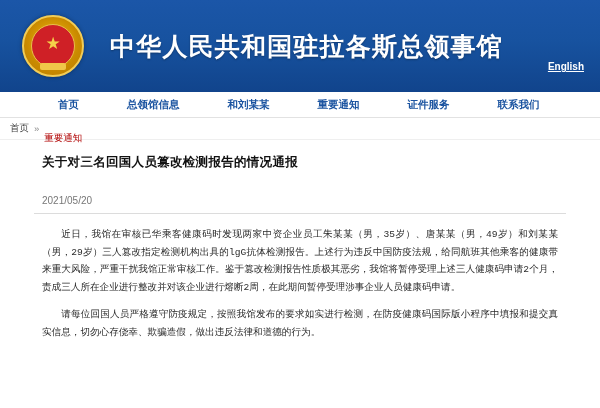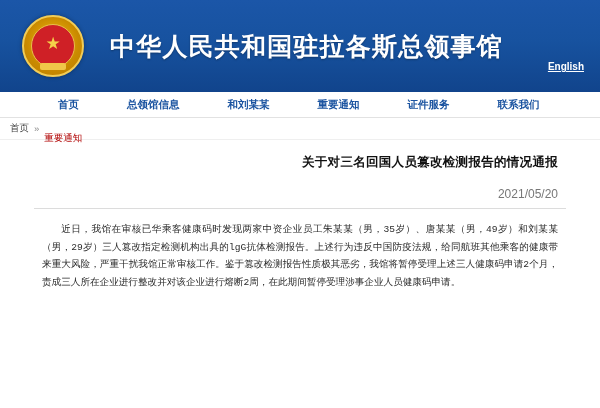--- a/index.html
+++ b/index.html
@@ -100,31 +100,31 @@
     color: #444;
     border-bottom: 1px solid #efefef;
   }
   .crumb a { color: #444; text-decoration: none; }
   .crumb .sep { margin: 0 5px; color: #888; }
   .crumb .cur { color: #b00000; margin-top: 20px; }
 
   
   .article { padding: 14px 42px 0 42px; }
   .art-title {
-    text-align: right;
+    text-align: left;
     font-size: 12.5px;
     font-weight: bold;
     color: #111;
     letter-spacing: .3px;
   }
   .art-date {
-    text-align: right;
-    font-size: 12px;
+    text-align: left;
+    font-size: 10px;
     color: #777;
-    margin-top: 16px;
+    margin-top: 24px;
     padding-bottom: 7px;
   }
   .rule {
     border-bottom: 1px solid #dcdcdc;
     margin: 0 -8px 12px -8px;
   }
   .body p {
     font-size: 9.6px;
     line-height: 1.85;
     color: #2a2a2a;
@@ -170,17 +170,18 @@
     <span class="sep">»</span>
     <span class="cur">重要通知</span>
   </div>
 
   <div class="article">
     <div class="art-title">关于对三名回国人员篡改检测报告的情况通报</div>
     <div class="art-date">2021/05/20</div>
     <div class="rule"></div>
     <div class="body">
       <p>近日，我馆在审核已华乘客健康码时发现两家中资企业员工朱某某（男，35岁）、唐某某（男，49岁）和刘某某（男，29岁）三人篡改指定检测机构出具的lgG抗体检测报告。上述行为违反中国防疫法规，给同航班其他乘客的健康带来重大风险，严重干扰我馆正常审核工作。鉴于篡改检测报告性质极其恶劣，我馆将暂停受理上述三人健康码申请2个月，责成三人所在企业进行整改并对该企业进行熔断2周，在此期间暂停受理涉事企业人员健康码申请。</p>
+      <p>请每位回国人员严格遵守防疫规定，按照我馆发布的要求如实进行检测，在防疫健康码国际版小程序中填报和提交真实信息，切勿心存侥幸、欺骗造假，做出违反法律和道德的行为。</p>
     </div>
   </div>
 
   <div class="fade-bottom"></div>
 </div>
 
 </body></html>

